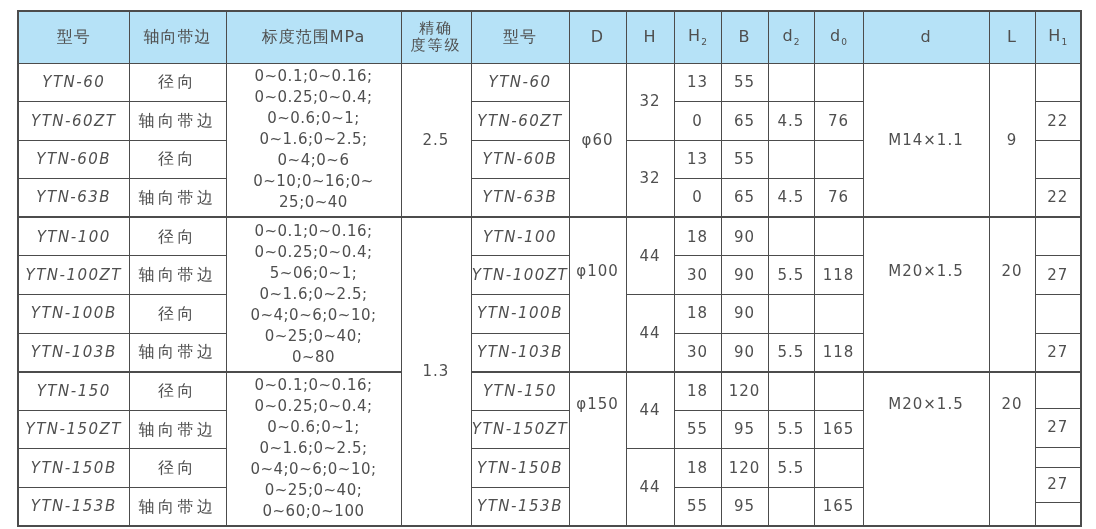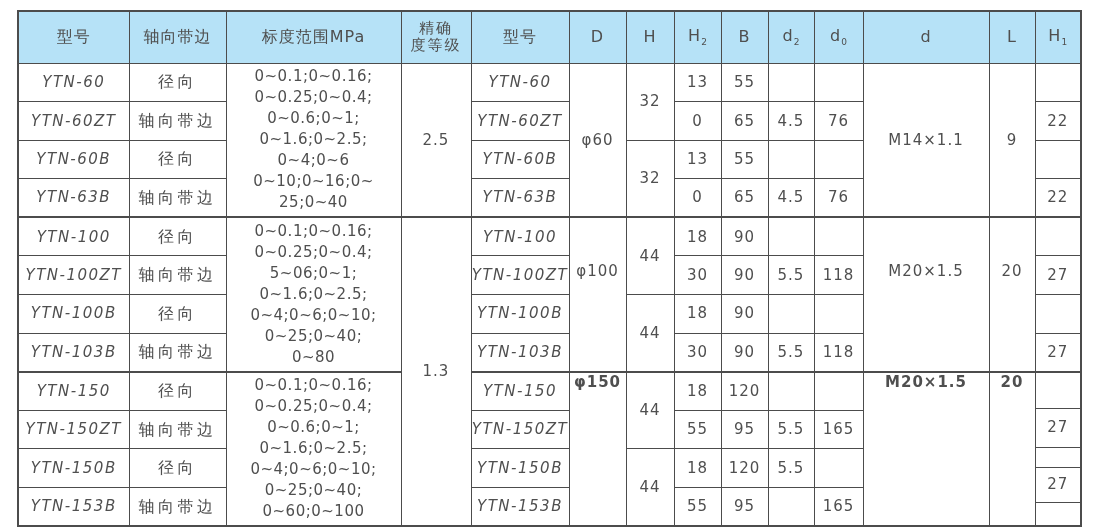--- a/index.html
+++ b/index.html
@@ -32,21 +32,21 @@
   th .hdr-main{letter-spacing:1px;}
   th.zh, td.zh{letter-spacing:3.5px;font-size:16px;}
   th.zh{letter-spacing:4px;}
   sub.subs{font-size:9px;letter-spacing:0;vertical-align:-4px;}
   .acc2line div{font-size:15px;line-height:17px;letter-spacing:2px;}
   td.range{padding:2px 13px;}
   td.range div{font-size:15px;line-height:21px;letter-spacing:0.5px;white-space:nowrap;}
   td.model{letter-spacing:1.5px;font-style:italic;}
   tr.sec-start td{border-top-width:2.5px;}
   td.pt44{vertical-align:top;padding-top:44px;margin-top:40px;}
-  td.pt24{vertical-align:top;font-weight:bold;}
+  td.pt24{vertical-align:top;padding-top:22px;}
   td.h1stack-td{padding:0;vertical-align:top;}
   .h1cell{
     display:flex;align-items:center;justify-content:center;
     border-bottom:1.5px solid var(--border);
     font-size:15px;letter-spacing:1px;box-sizing:border-box;
   }
   .h1cell:last-child{border-bottom:none;}
 </style>
 </head>
 <body>

